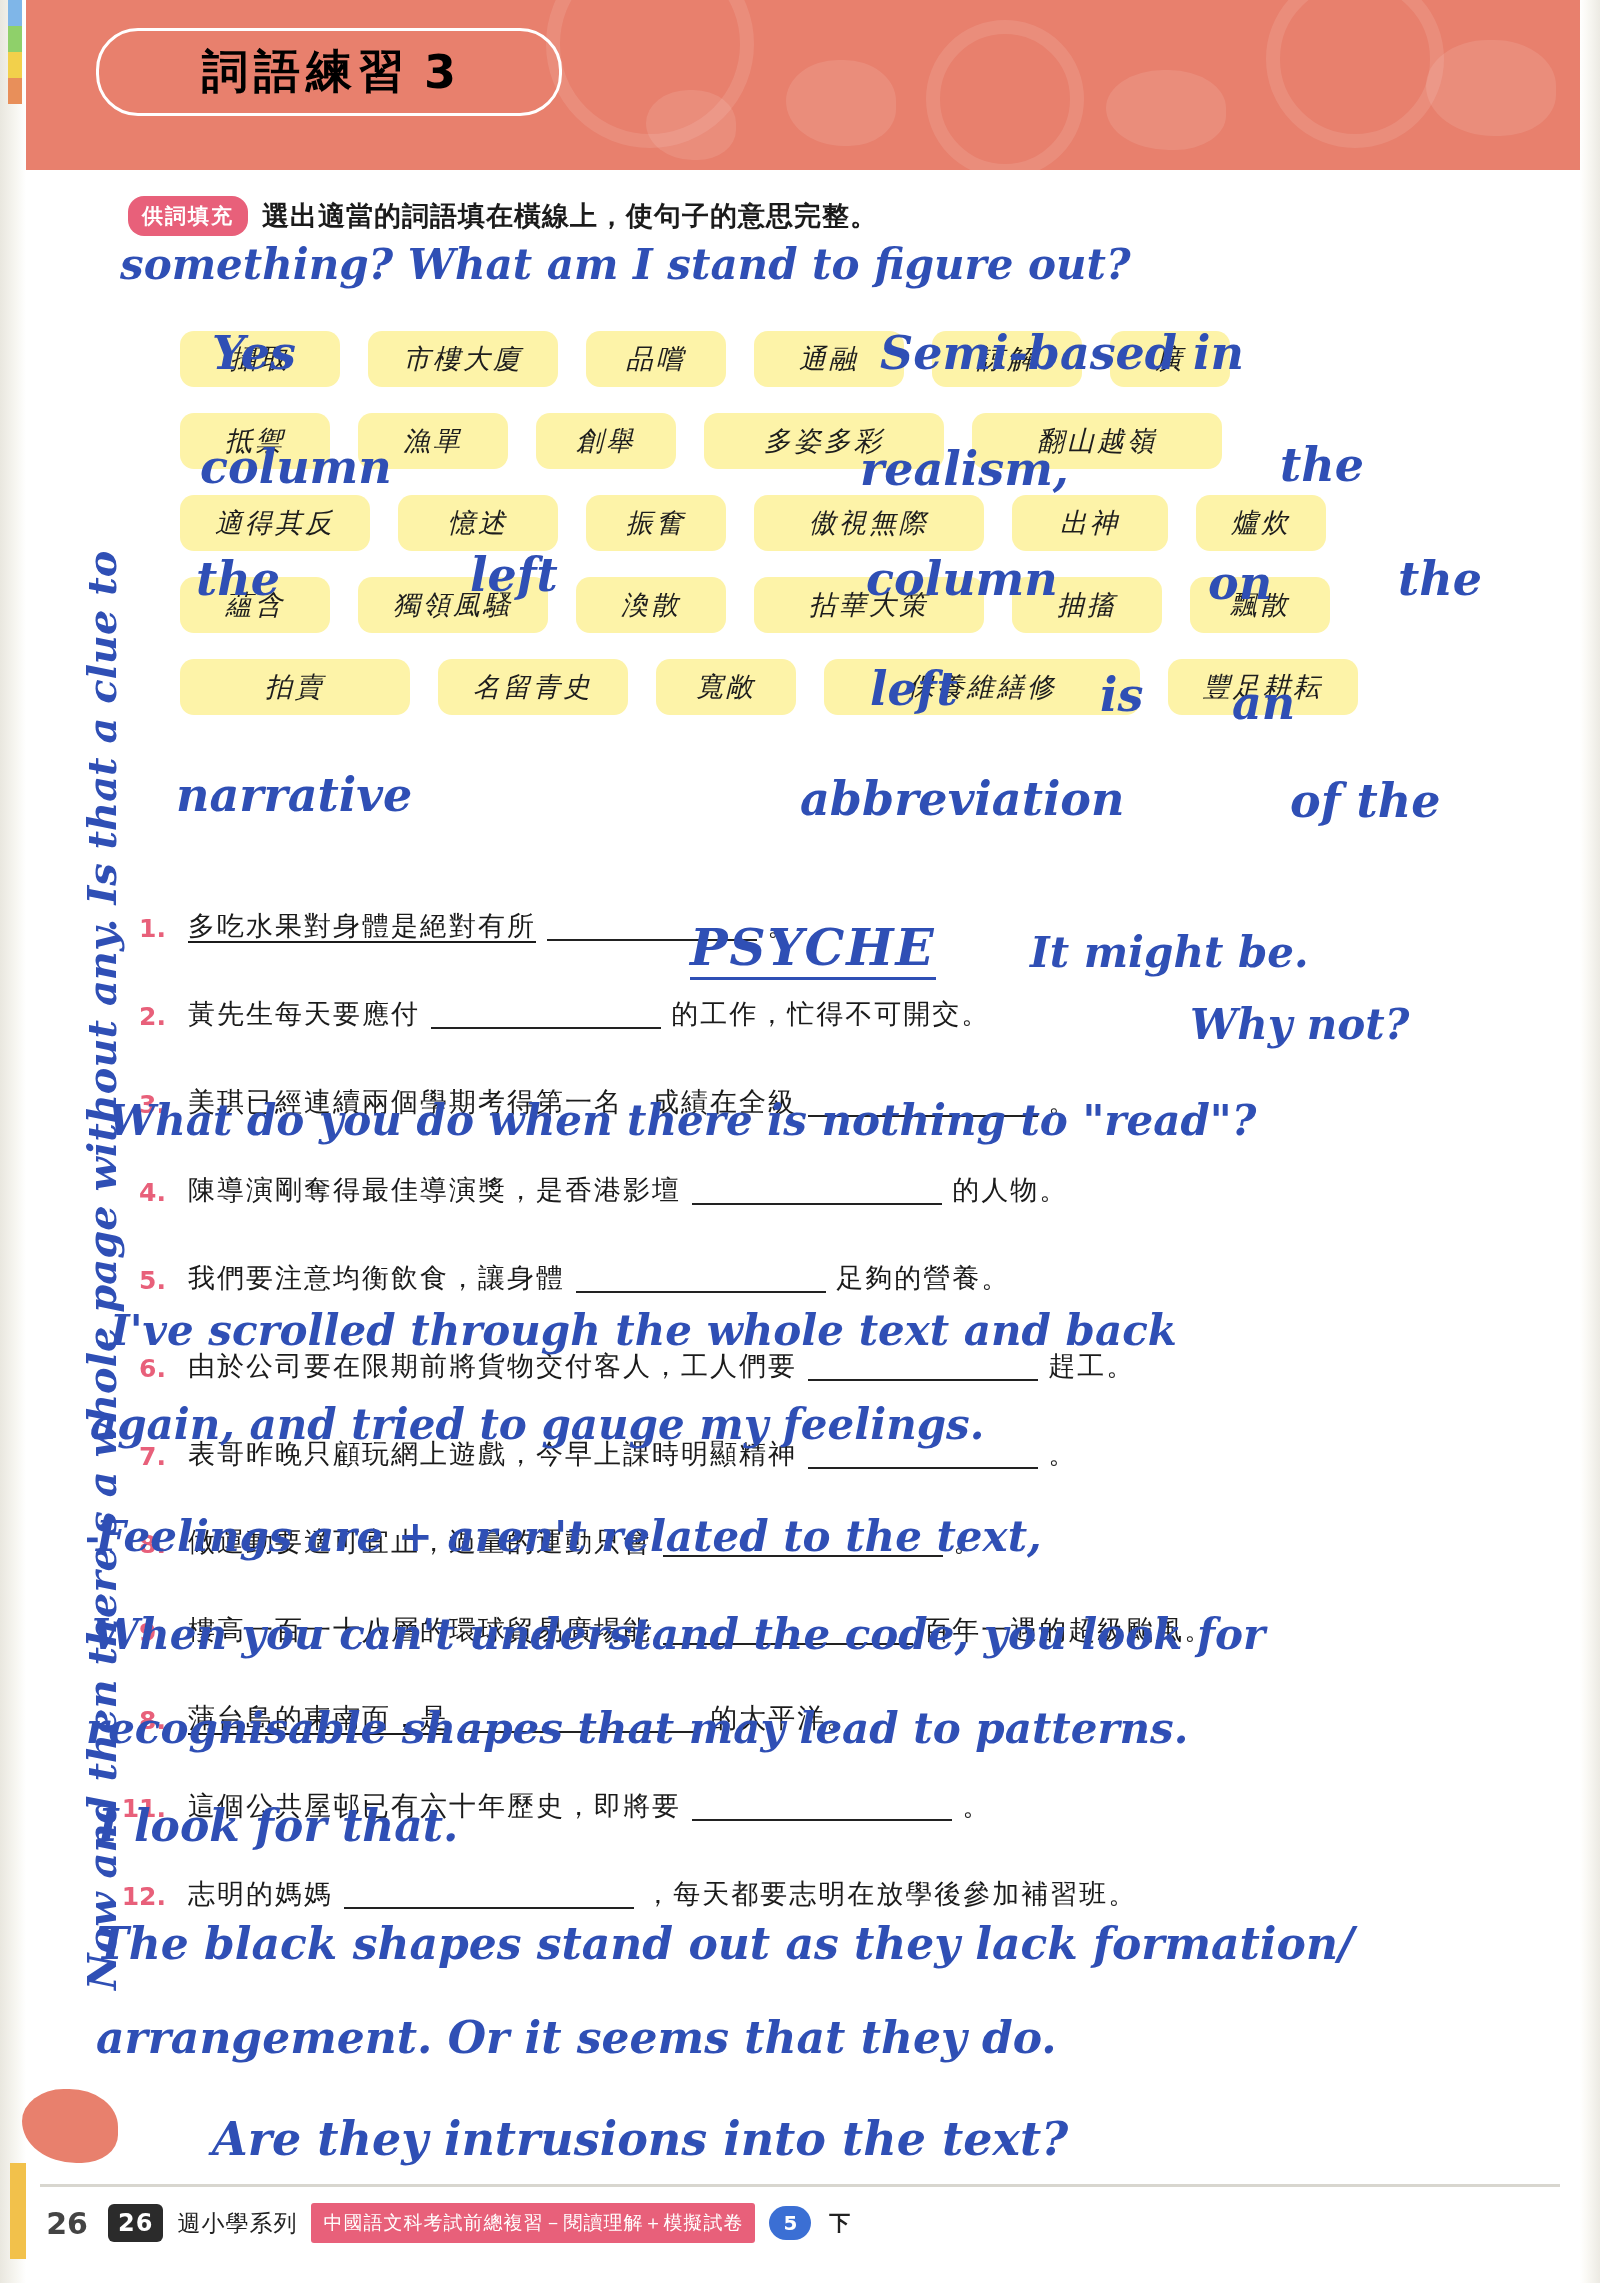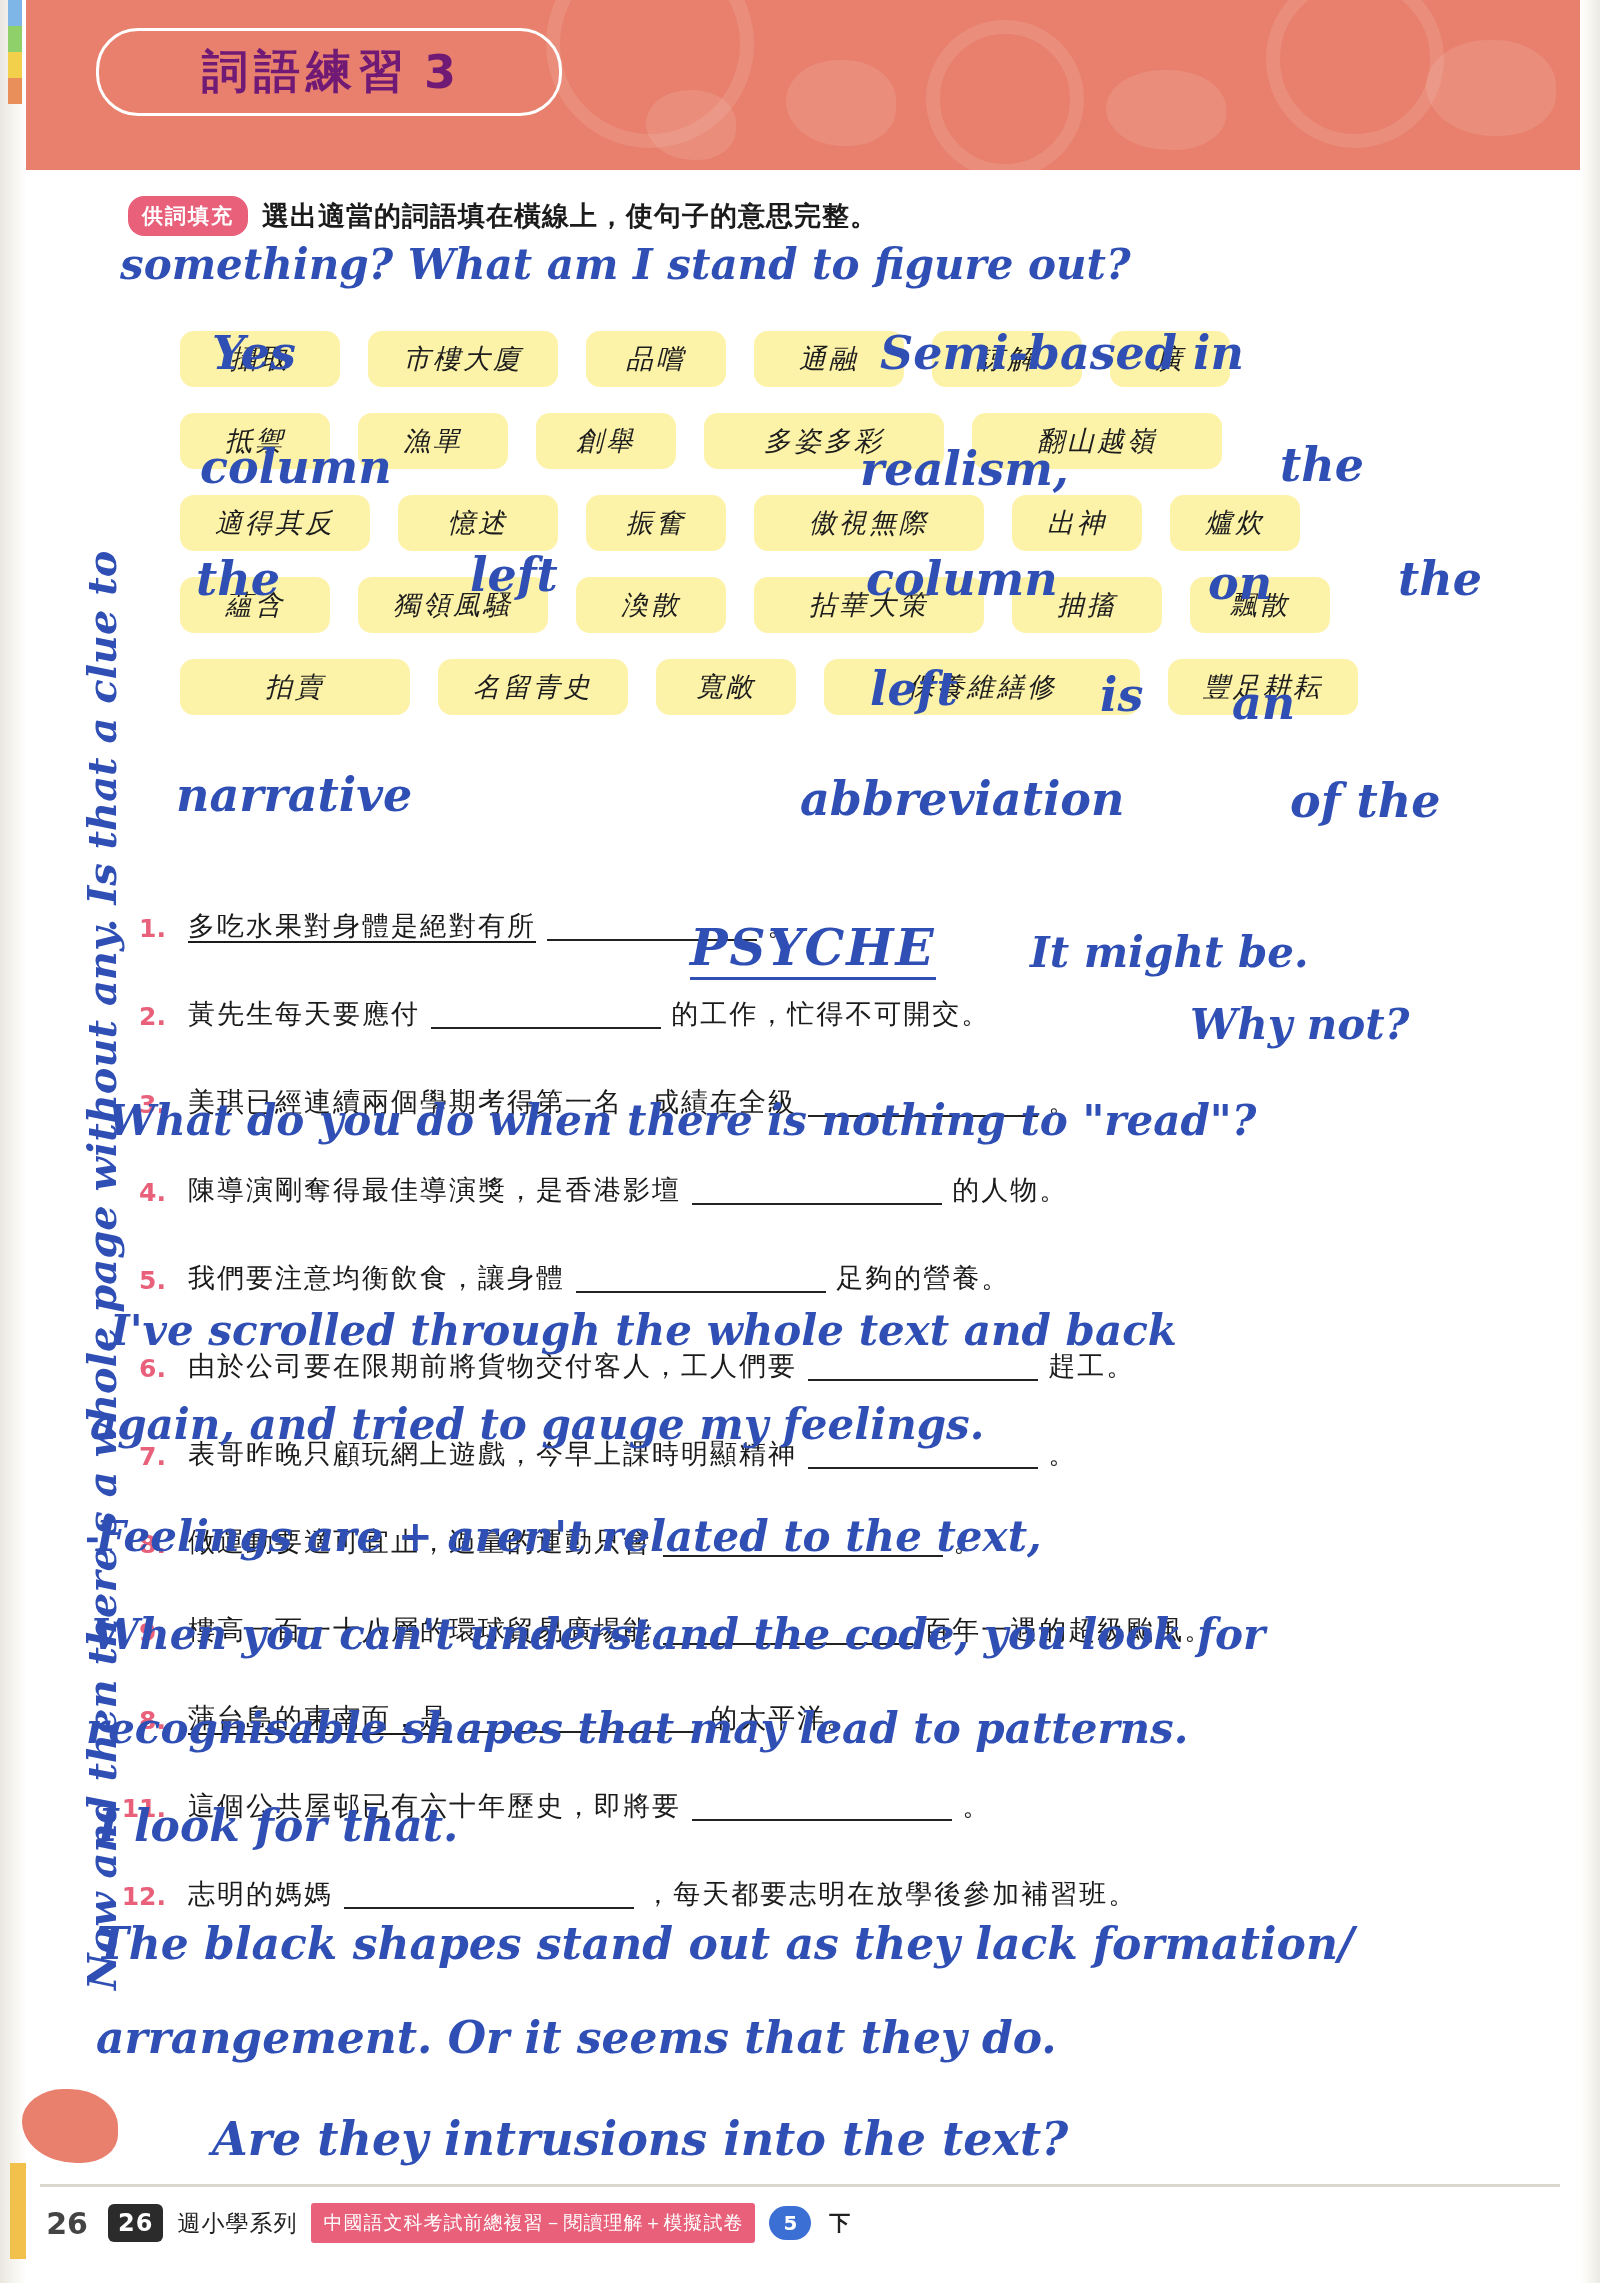--- a/index.html
+++ b/index.html
@@ -33,21 +33,21 @@
   }
   .banner .swirl{
     position:absolute;border-radius:50%;
     border:14px solid rgba(255,255,255,.10);
   }
   .banner .blob{position:absolute;background:rgba(255,255,255,.10);border-radius:50% 50% 45% 55%;}
   .banner-title-box{
     position:absolute;left:70px;top:28px;width:460px;height:82px;
     border:3px solid #ffffff;border-radius:42px;
     display:flex;align-items:center;justify-content:center;
-    color:#701a75;
+    color:#000000;
   }
   .banner-title{
     font-size:46px;font-weight:bold;letter-spacing:6px;
     font-family:"DejaVu Sans","Liberation Sans",sans-serif;
   }
   .banner-num{font-size:46px;font-weight:bold;margin-left:14px;}
 
   
   .instr{
     position:absolute;left:128px;top:196px;display:flex;align-items:center;gap:14px;
@@ -179,21 +179,21 @@
       <span class="wb-cell" style="width:150px">漁單</span>
       <span class="wb-cell" style="width:140px">創舉</span>
       <span class="wb-cell" style="width:240px">多姿多彩</span>
       <span class="wb-cell" style="width:250px">翻山越嶺</span>
     </div>
     <div class="wb-row">
       <span class="wb-cell" style="width:190px">適得其反</span>
       <span class="wb-cell" style="width:160px">憶述</span>
       <span class="wb-cell" style="width:140px">振奮</span>
       <span class="wb-cell" style="width:230px">傲視無際</span>
-      <span class="wb-cell" style="width:130px">出神</span>
+      <span class="wb-cell" style="width:156px">出神</span>
       <span class="wb-cell" style="width:130px">爐炊</span>
     </div>
     <div class="wb-row">
       <span class="wb-cell" style="width:150px">蘊含</span>
       <span class="wb-cell" style="width:190px">獨領風騷</span>
       <span class="wb-cell" style="width:150px">渙散</span>
       <span class="wb-cell" style="width:230px">拈華大策</span>
       <span class="wb-cell" style="width:150px">抽搐</span>
       <span class="wb-cell" style="width:140px">飄散</span>
     </div>

